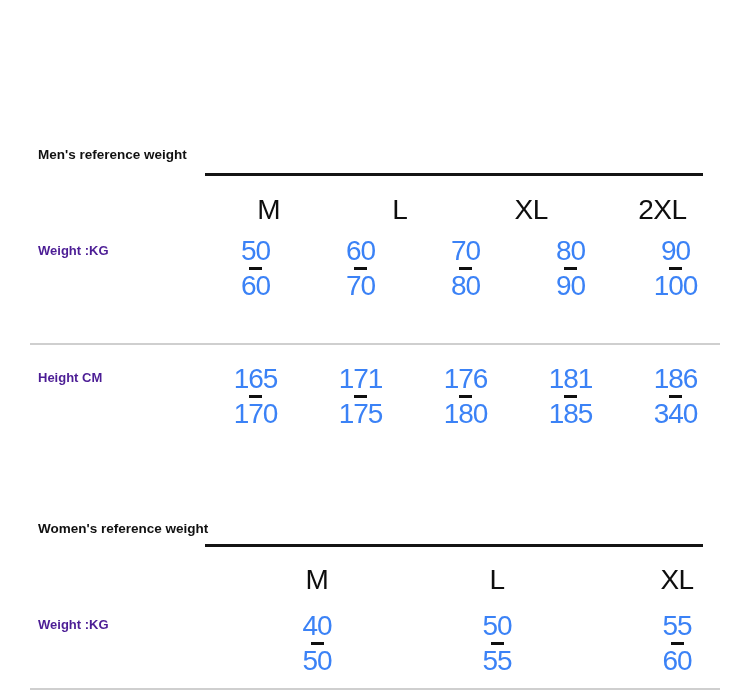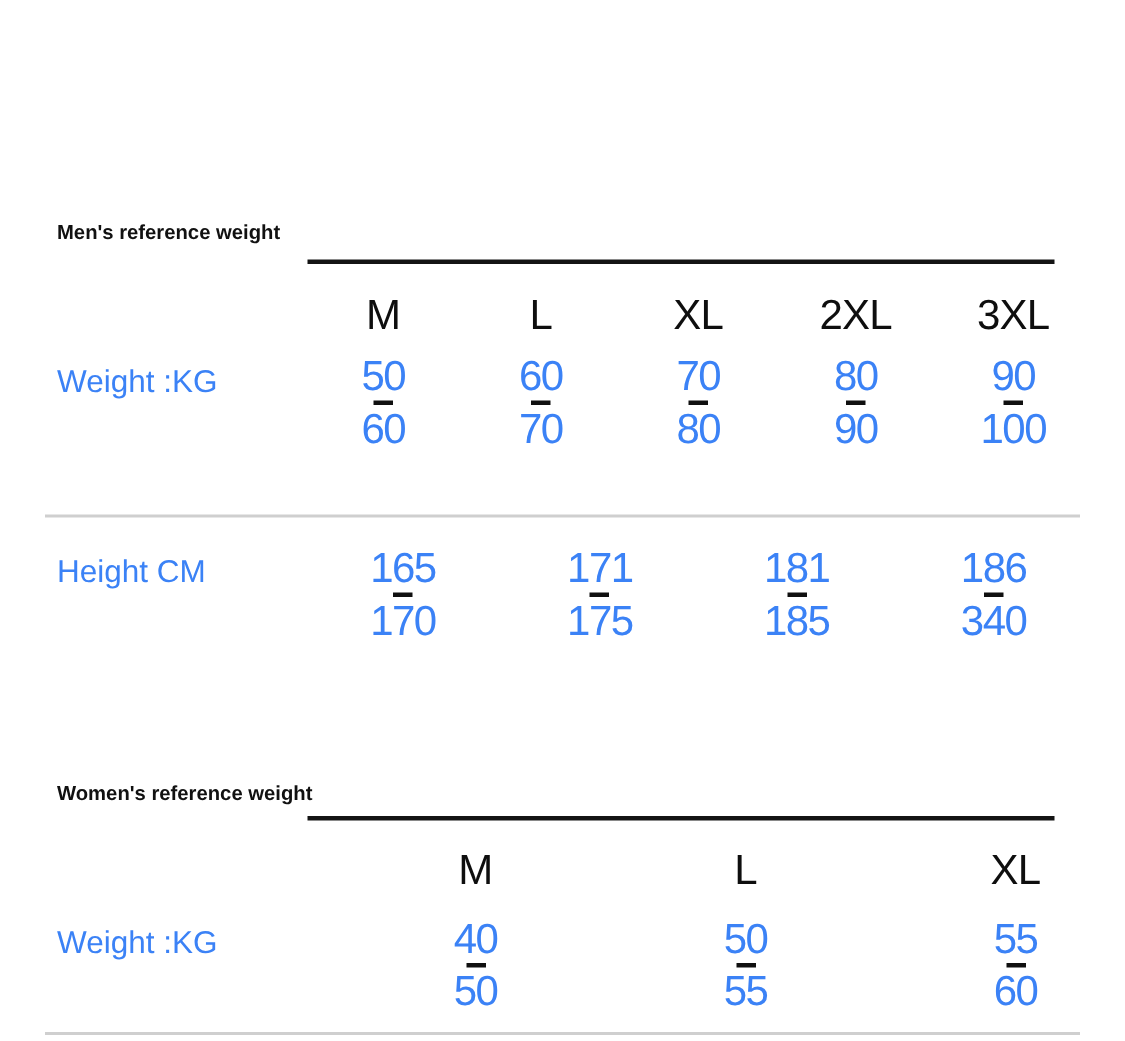--- a/index.html
+++ b/index.html
@@ -40,23 +40,23 @@
   .rule-gray {
     position: absolute;
     left: 30px;
     width: 690px;
     height: 2px;
     background: #cfcfcf;
   }
   .row-label {
     position: absolute;
     left: 38px;
-    font-size: 21px;
-    font-weight: normal;
-    color: #3b82f6;
+    font-size: 13px;
+    font-weight: bold;
+    color: #4c1d95;
     white-space: nowrap;
   }
   .data-row, .header-row {
     position: absolute;
     display: flex;
   }
   .men-cols  { left: 203px; width: 525px; }
   .women-cols{ left: 227px; width: 540px; }
   .col, .cell {
     flex: 1 1 0;
@@ -91,21 +91,20 @@
 
 
   <div class="section-label" style="top:147px;">Men's reference weight</div>
   <div class="rule-black" style="top:173px;"></div>
 
   <div class="header-row men-cols" style="top:196px;">
     <div class="col">M</div>
     <div class="col">L</div>
     <div class="col">XL</div>
     <div class="col">2XL</div>
-    <div class="col">3XL</div>
   </div>
 
   <div class="row-label" style="top:243px;">Weight :KG</div>
   <div class="data-row men-cols" style="top:237px;">
     <div class="cell">
       <span class="range"><span class="num">50</span><span class="dash"></span><span class="num">60</span></span>
     </div>
     <div class="cell">
       <span class="range"><span class="num">60</span><span class="dash"></span><span class="num">70</span></span>
     </div>
@@ -122,20 +121,23 @@
 
   <div class="rule-gray" style="top:343px;"></div>
 
   <div class="row-label" style="top:370px;">Height CM</div>
   <div class="data-row men-cols" style="top:365px;align-items:flex-end;">
     <div class="cell">
       <span class="range"><span class="num">165</span><span class="dash"></span><span class="num">170</span></span>
     </div>
     <div class="cell">
       <span class="range"><span class="num">171</span><span class="dash"></span><span class="num">175</span></span>
+    </div>
+    <div class="cell">
+      <span class="range"><span class="num">176</span><span class="dash"></span><span class="num">180</span></span>
     </div>
     <div class="cell">
       <span class="range"><span class="num">181</span><span class="dash"></span><span class="num">185</span></span>
     </div>
     <div class="cell">
       <span class="range"><span class="num">186</span><span class="dash"></span><span class="num">340</span></span>
     </div>
   </div>
 
   <div class="section-label" style="top:521px;">Women's reference weight</div>

